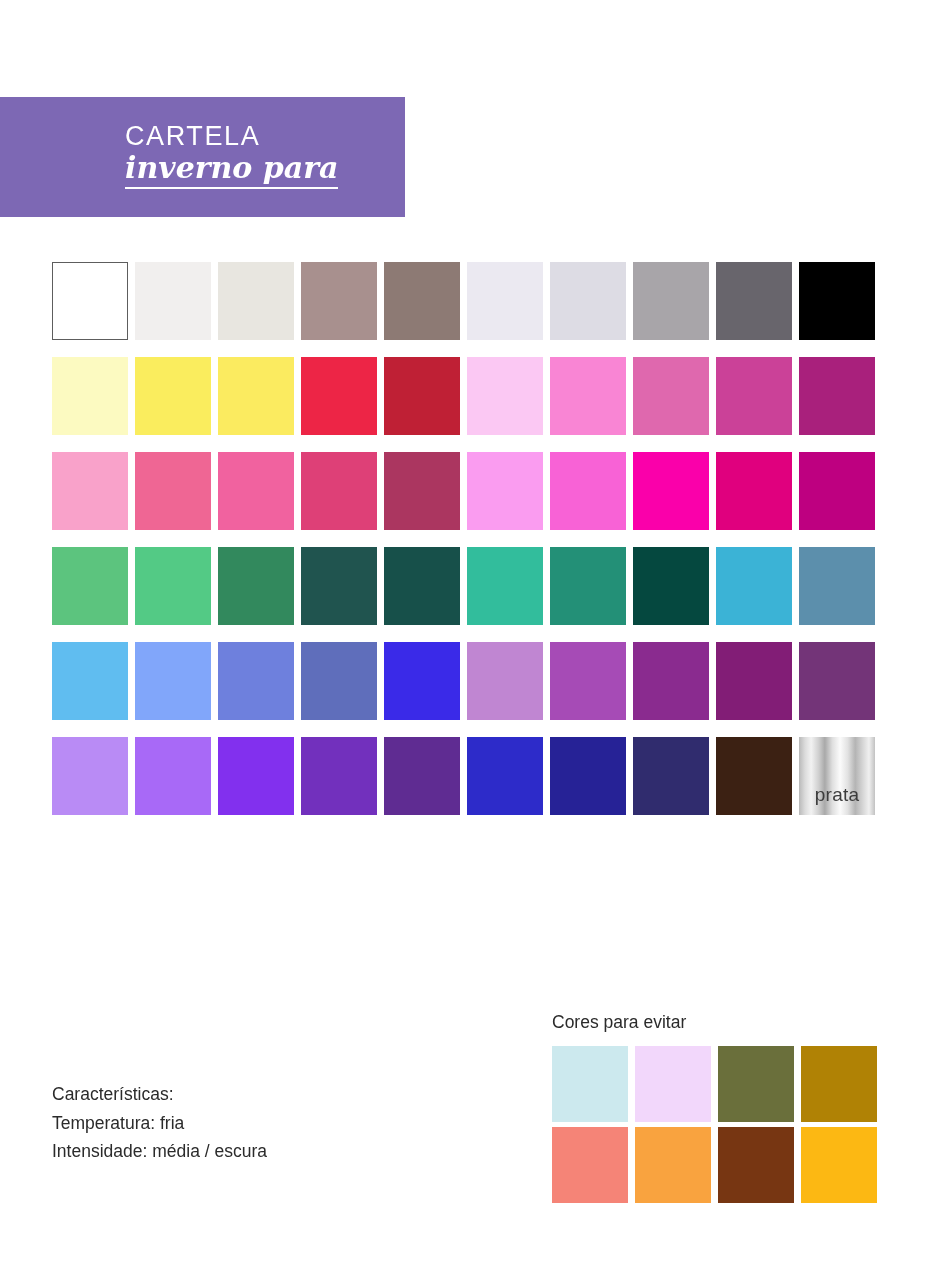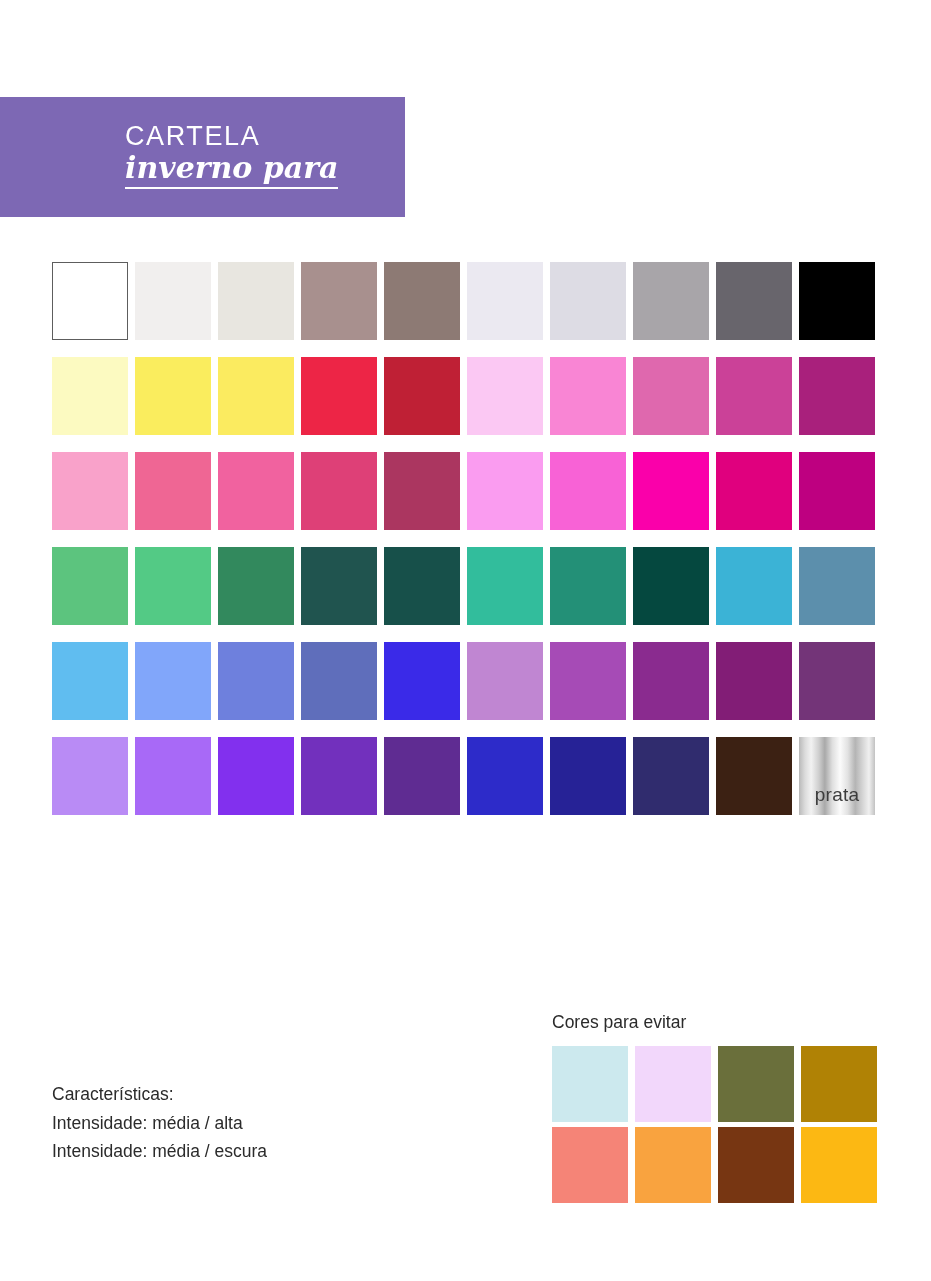--- a/index.html
+++ b/index.html
@@ -211,21 +211,21 @@
       <div class="swatch" style="background: rgb(48, 44, 110);"></div>
       <div class="swatch" style="background: rgb(60, 33, 19);"></div>
       <div class="swatch swatch-silver" style="background: linear-gradient(90deg, rgb(185, 185, 185) 0%, rgb(220, 220, 220) 8%, rgb(242, 242, 242) 16%, rgb(207, 207, 207) 26%, rgb(169, 169, 169) 34%, rgb(223, 223, 223) 44%, rgb(251, 251, 251) 54%, rgb(226, 226, 226) 64%, rgb(180, 180, 180) 74%, rgb(214, 214, 214) 84%, rgb(240, 240, 240) 92%, rgb(194, 194, 194) 100%); text-align: right;">
         <span class="swatch-silver-label">prata</span>
       </div>
     </div>
   </div>
 
 <div id="characteristics-block">
     <div class="char-line">Características:</div>
-    <div class="char-line">Intensidade: média / alta</div>
+    <div class="char-line">Temperatura: fria</div>
     <div class="char-line">Intensidade: média / escura</div>
   </div>
 
 <div id="avoid-block">
   <div id="avoid-heading">Cores para evitar</div>
   <div id="avoid-rows">
       <div class="avoid-row">
         <div class="avoid-swatch" style="background: rgb(204, 233, 238);"></div>
         <div class="avoid-swatch" style="background: rgb(242, 215, 251);"></div>
         <div class="avoid-swatch" style="background: rgb(106, 111, 59);"></div>

